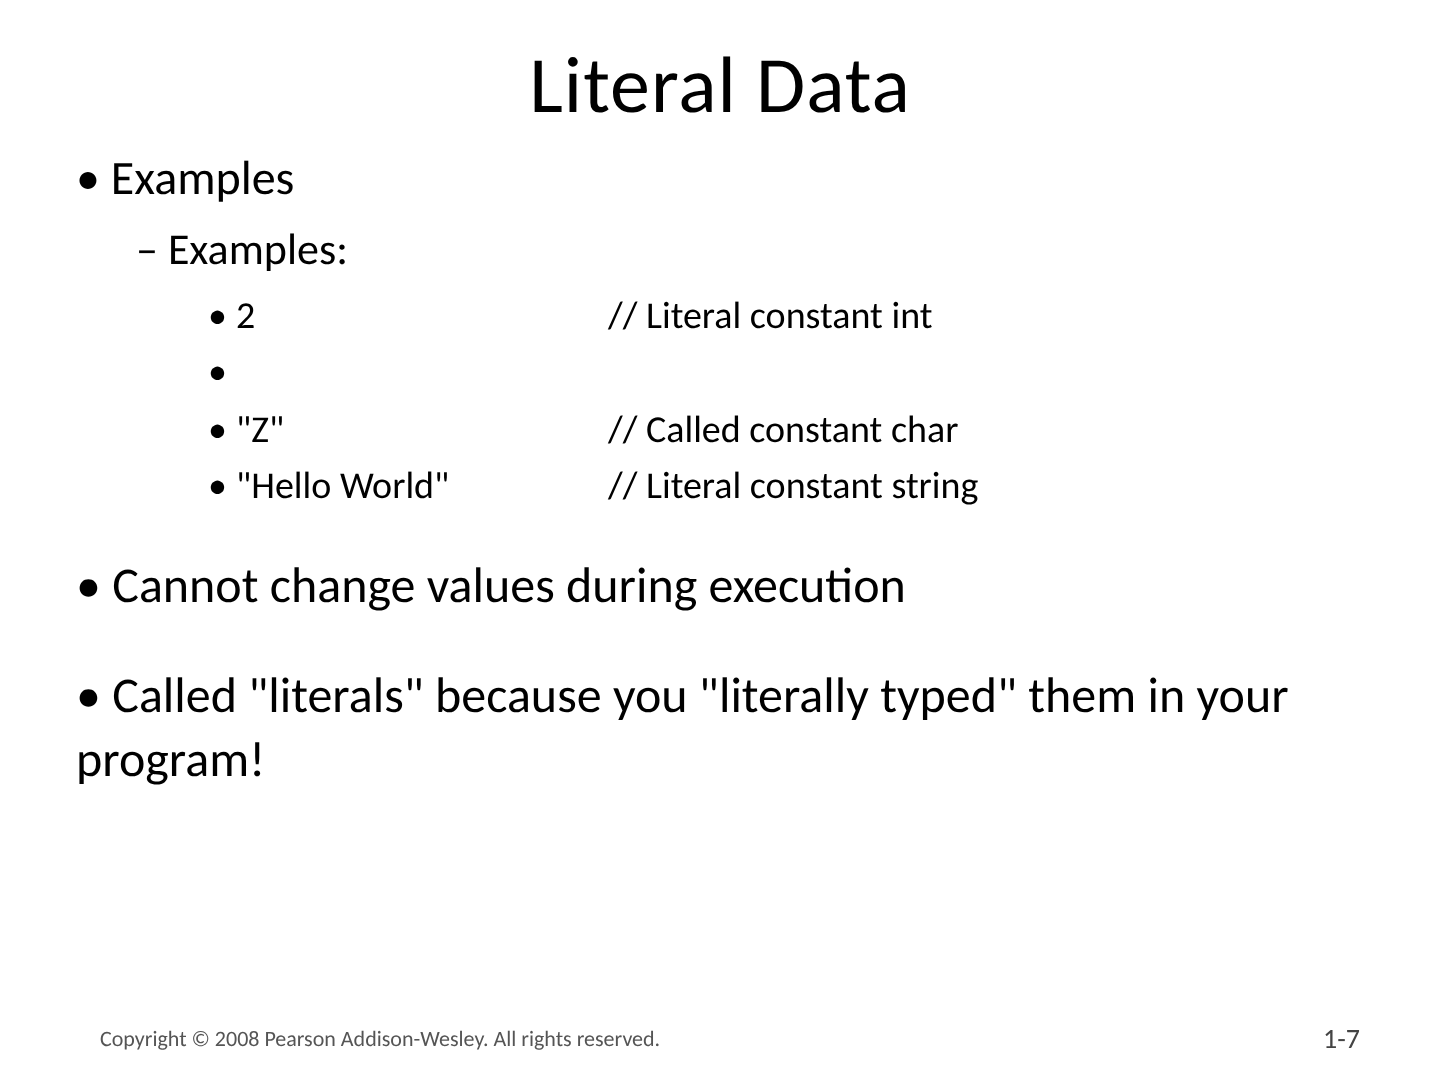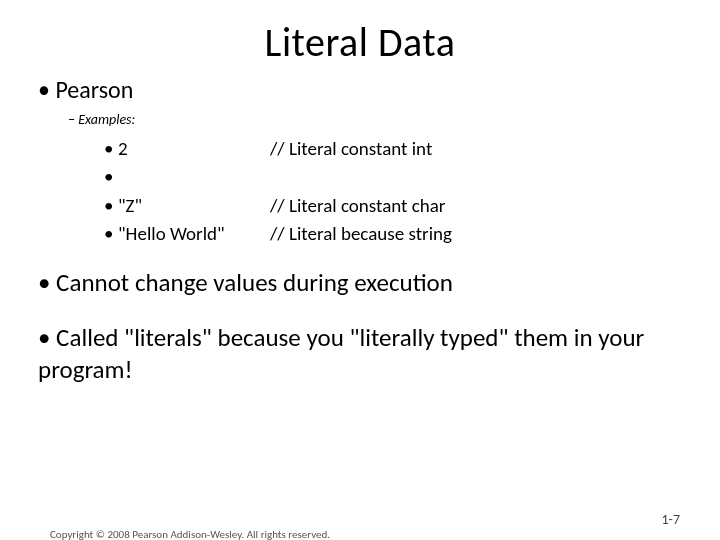--- a/index.html
+++ b/index.html
@@ -32,104 +32,104 @@
     line-height: 1.25;
   }
   .lvl1 {
     margin: 8px 0 6px 0;
   }
   .lvl1::before {
     content: "• ";
   }
   .lvl2 {
     margin: 6px 0 6px 30px;
-    font-size: 14px;
-    font-style: italic;
+    font-size: 22px;
   }
   .lvl2::before {
     content: "– ";
   }
   .examples {
     margin: 6px 0 12px 66px;
     font-size: 19px;
   }
   .ex-row {
     display: flex;
     line-height: 1.5;
   }
   .ex-bullet {
     width: 14px;
   }
   .ex-lit {
     width: 152px;
   }
   .ex-comment {
     flex: 1;
+    margin-left: 34px;
   }
   .lvl1b {
     margin: 18px 0 24px 0;
     font-size: 25px;
   }
   .lvl1b::before {
     content: "• ";
   }
   .lvl1c {
     margin: 22px 0 0 0;
     font-size: 25px;
     line-height: 1.3;
   }
   .lvl1c .bullet {
     display: inline;
   }
   .footer-left {
     position: absolute;
     left: 50px;
-    bottom: 17px;
+    bottom: 32px;
     font-size: 11px;
     color: #555;
   }
   .footer-right {
     position: absolute;
     right: 40px;
     bottom: 30px;
     font-size: 14px;
     color: #444;
   }
 </style>
 </head>
 <body>
 
 <div class="slide">
 
   <div class="title">Literal Data</div>
 
   <div class="body">
 
-    <div class="lvl1">Pearson</div>
+    <div class="lvl1">Examples</div>
 
     <div class="lvl2">Examples:</div>
 
     <div class="examples">
       <div class="ex-row">
         <span class="ex-bullet">•</span>
         <span class="ex-lit">2</span>
         <span class="ex-comment">// Literal constant int</span>
       </div>
       <div class="ex-row">
         <span class="ex-bullet">•</span>
       </div>
       <div class="ex-row">
         <span class="ex-bullet">•</span>
         <span class="ex-lit">"Z"</span>
-        <span class="ex-comment">// Literal constant char</span>
+        <span class="ex-comment">// Called constant char</span>
       </div>
       <div class="ex-row">
         <span class="ex-bullet">•</span>
         <span class="ex-lit">"Hello World"</span>
-        <span class="ex-comment">// Literal because string</span>
+        <span class="ex-comment">// Literal constant string</span>
       </div>
     </div>
 
     <div class="lvl1b">Cannot change values during execution</div>
 
     <div class="lvl1c">
       <span class="bullet">• </span><span>Called "literals" because you "literally typed" them in your program!</span>
     </div>
 
   </div>

